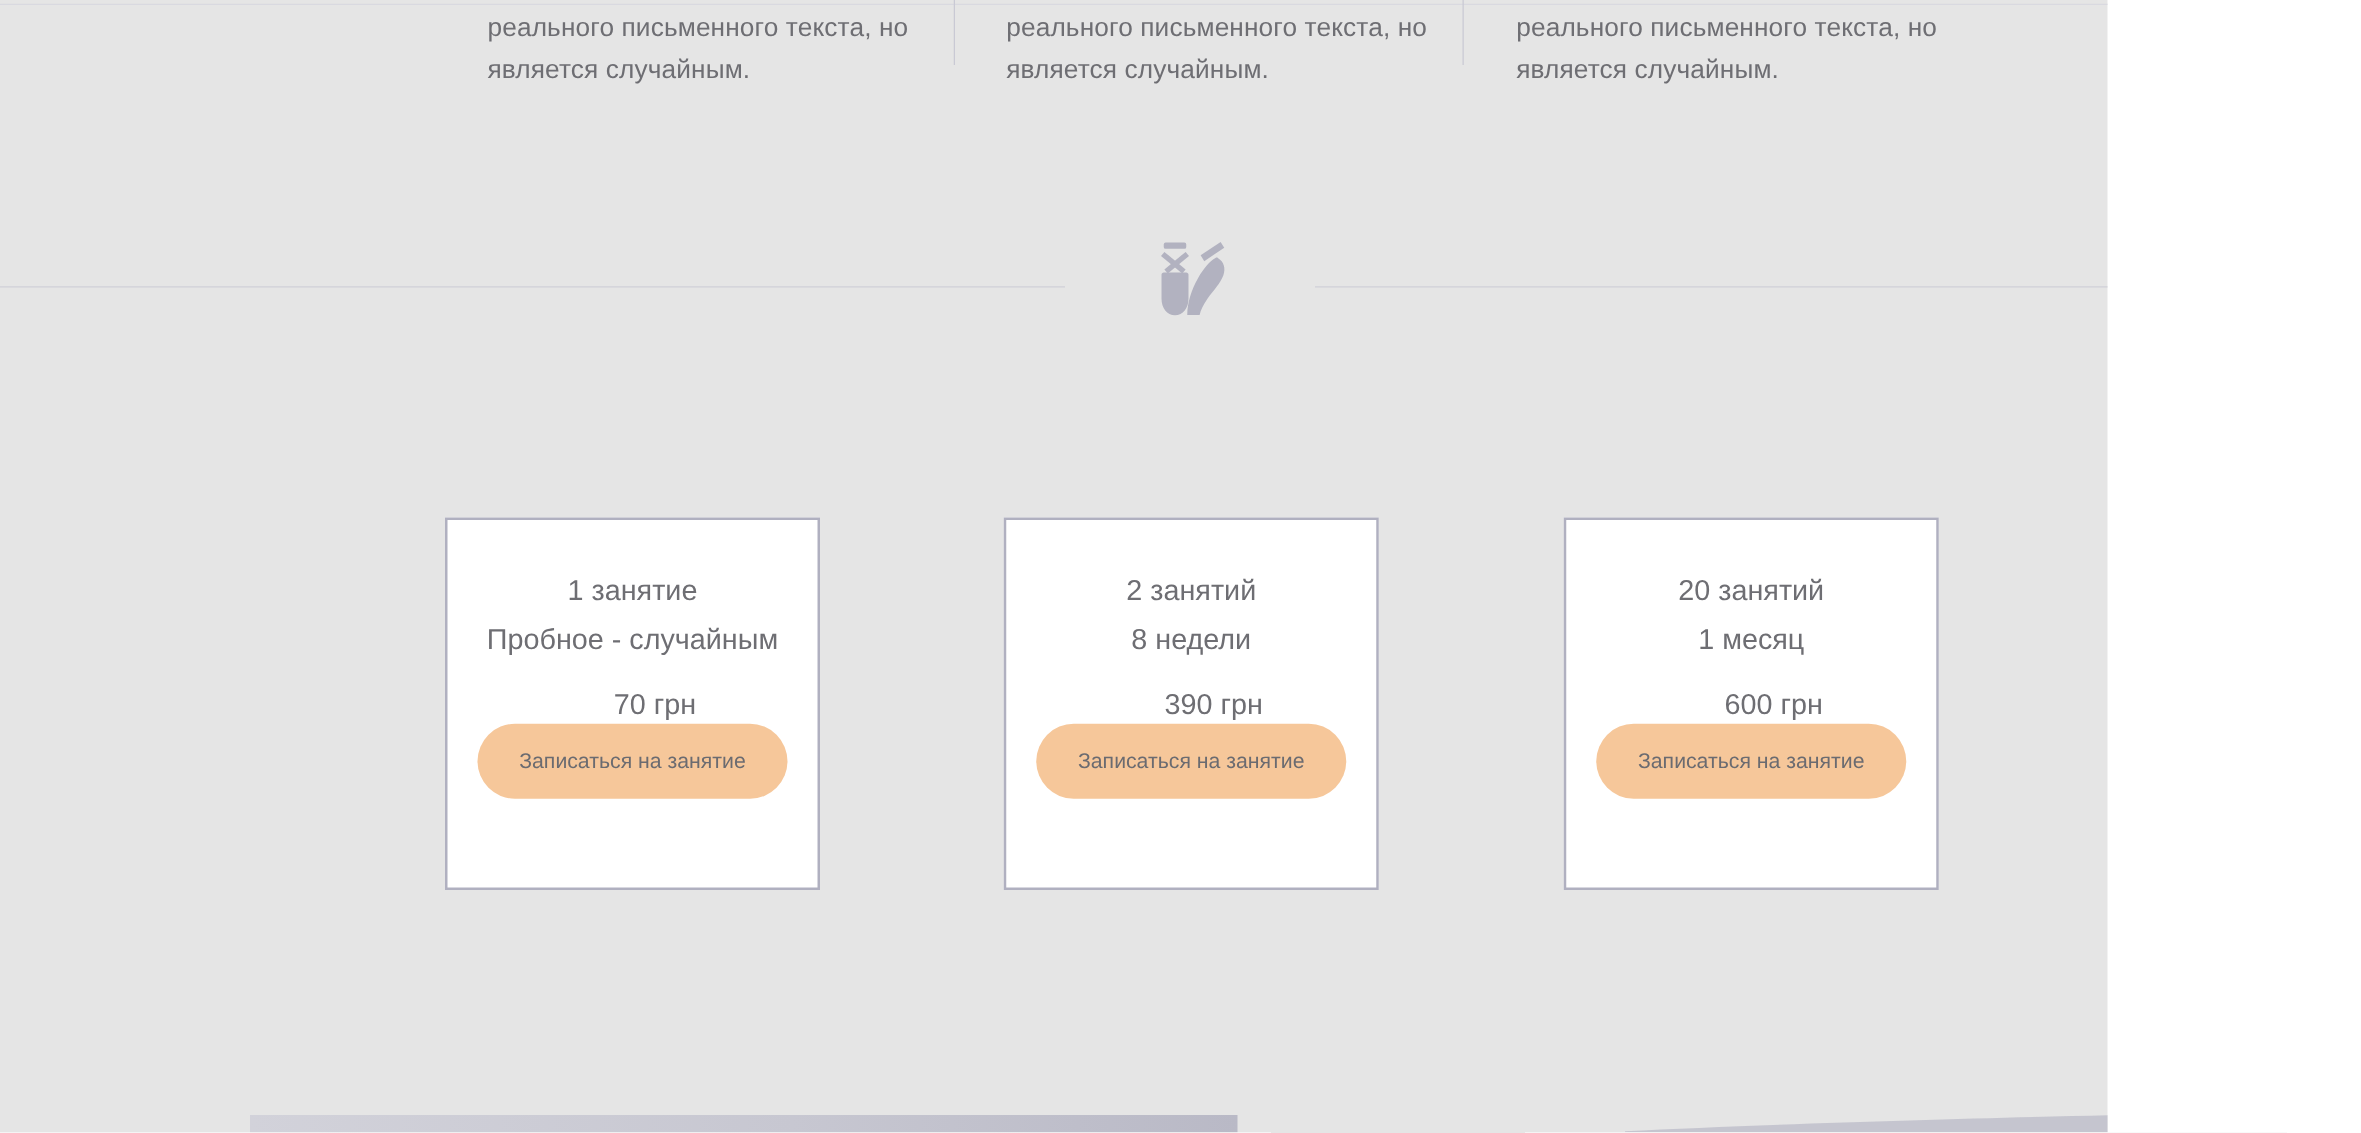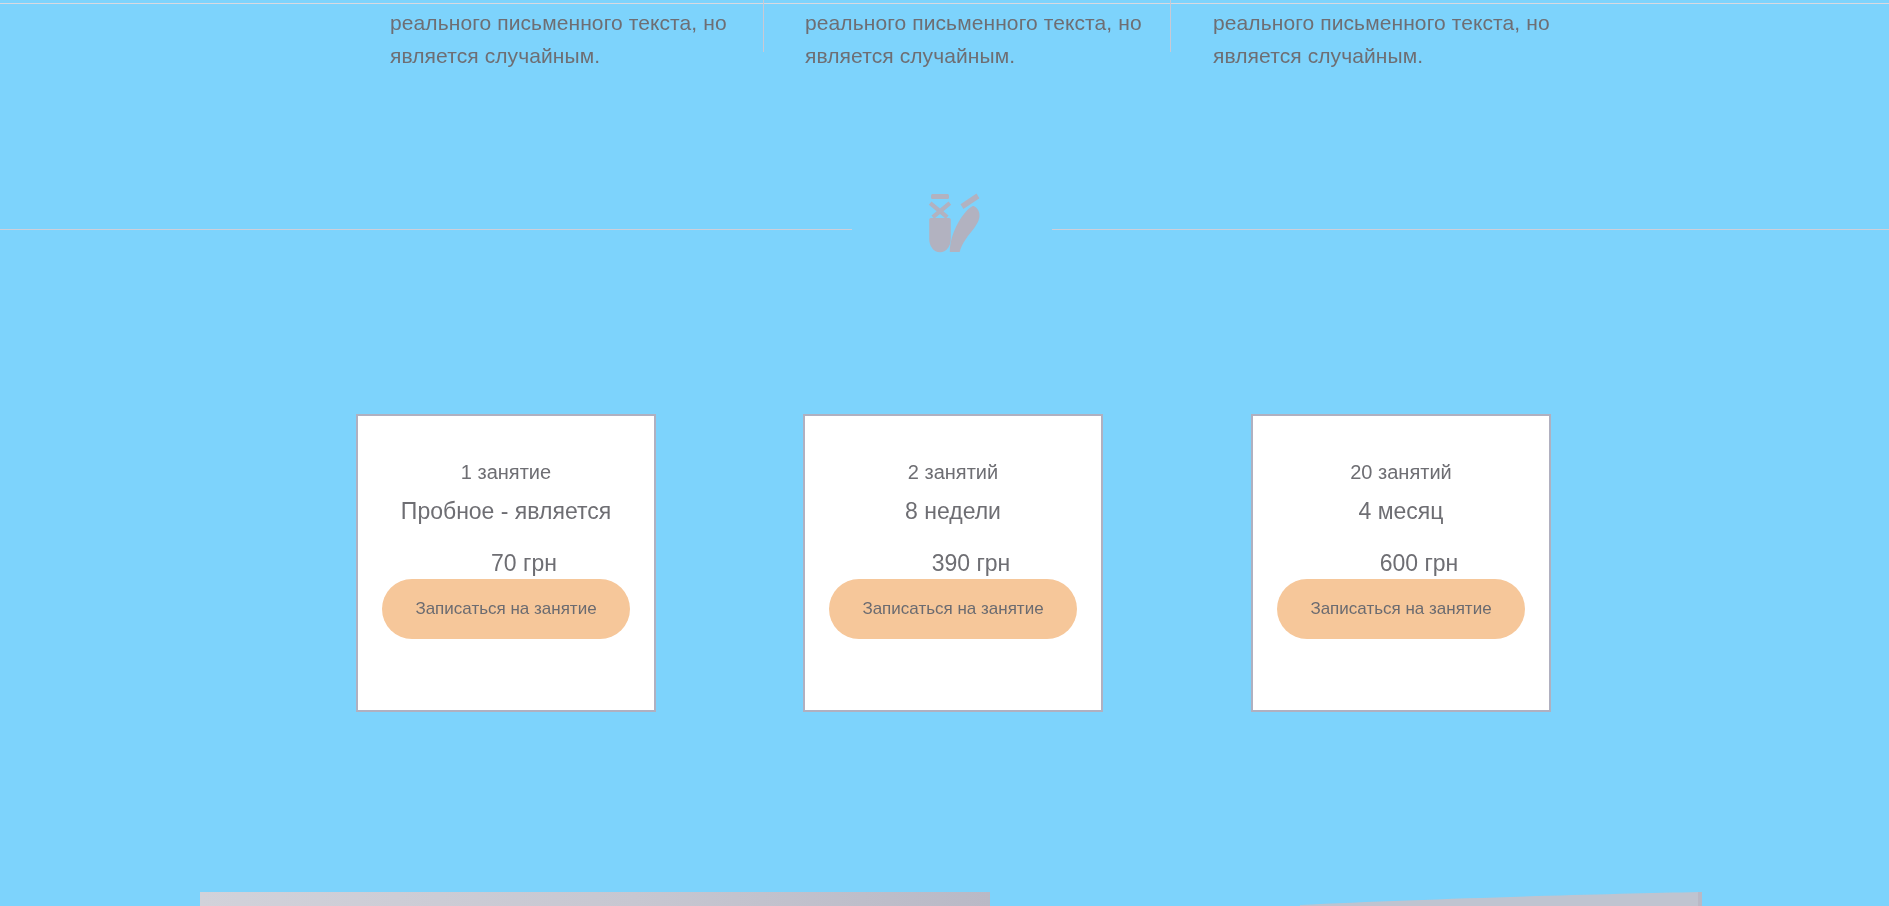--- a/index.html
+++ b/index.html
@@ -7,23 +7,23 @@
   html, body {
     width: 1889px;
     height: 906px;
     overflow: hidden;
     background: #ffffff;
     font-family: "Liberation Sans", sans-serif;
   }
 
   #page {
     position: relative;
-    width: 1889px;
+    width: 1686px;
     height: 906px;
-    background: #7dd3fc;
+    background: #e5e5e5;
     overflow: hidden;
   }
 
   
   .top-rule {
     position: absolute;
     left: 0;
     top: 3px;
     width: 1889px;
     height: 1px;
@@ -120,21 +120,21 @@
     display: flex;
     flex-direction: column;
     align-items: center;
   }
   .card-0 { left: 356px; }
   .card-1 { left: 803px; }
   .card-2 { left: 1251px; }
 
   .card-line-1 {
     margin-top: 41px;
-    font-size: 20px;
+    font-size: 23px;
     color: #6e6e73;
     line-height: 31px;
     white-space: nowrap;
   }
   .card-line-2 {
     margin-top: 8px;
     font-size: 23px;
     color: #6e6e73;
     line-height: 31px;
     white-space: nowrap;
@@ -221,35 +221,35 @@
         </g>
       </svg>
     </div>
   </div>
 
 
   <div class="cards">
 
     <div class="card card-0">
       <div class="card-line-1">1 занятие</div>
-      <div class="card-line-2">Пробное - является</div>
+      <div class="card-line-2">Пробное - случайным</div>
       <div class="card-price">70 грн</div>
       <button class="card-btn">Записаться на занятие</button>
     </div>
 
     <div class="card card-1">
       <div class="card-line-1">2 занятий</div>
       <div class="card-line-2">8 недели</div>
       <div class="card-price">390 грн</div>
       <button class="card-btn">Записаться на занятие</button>
     </div>
 
     <div class="card card-2">
       <div class="card-line-1">20 занятий</div>
-      <div class="card-line-2">4 месяц</div>
+      <div class="card-line-2">1 месяц</div>
       <div class="card-price">600 грн</div>
       <button class="card-btn">Записаться на занятие</button>
     </div>
   </div>
 
   <div class="deco-bar"></div>
 
   <div class="deco-curve">
     <svg viewBox="0 0 589 34" width="589" height="34" preserveAspectRatio="none" aria-hidden="true">
       <path d="M0 33 C 120 27, 300 22, 400 20 L 400 34 L 0 34 Z" fill="#c3c3ce" opacity="0.95"></path>

